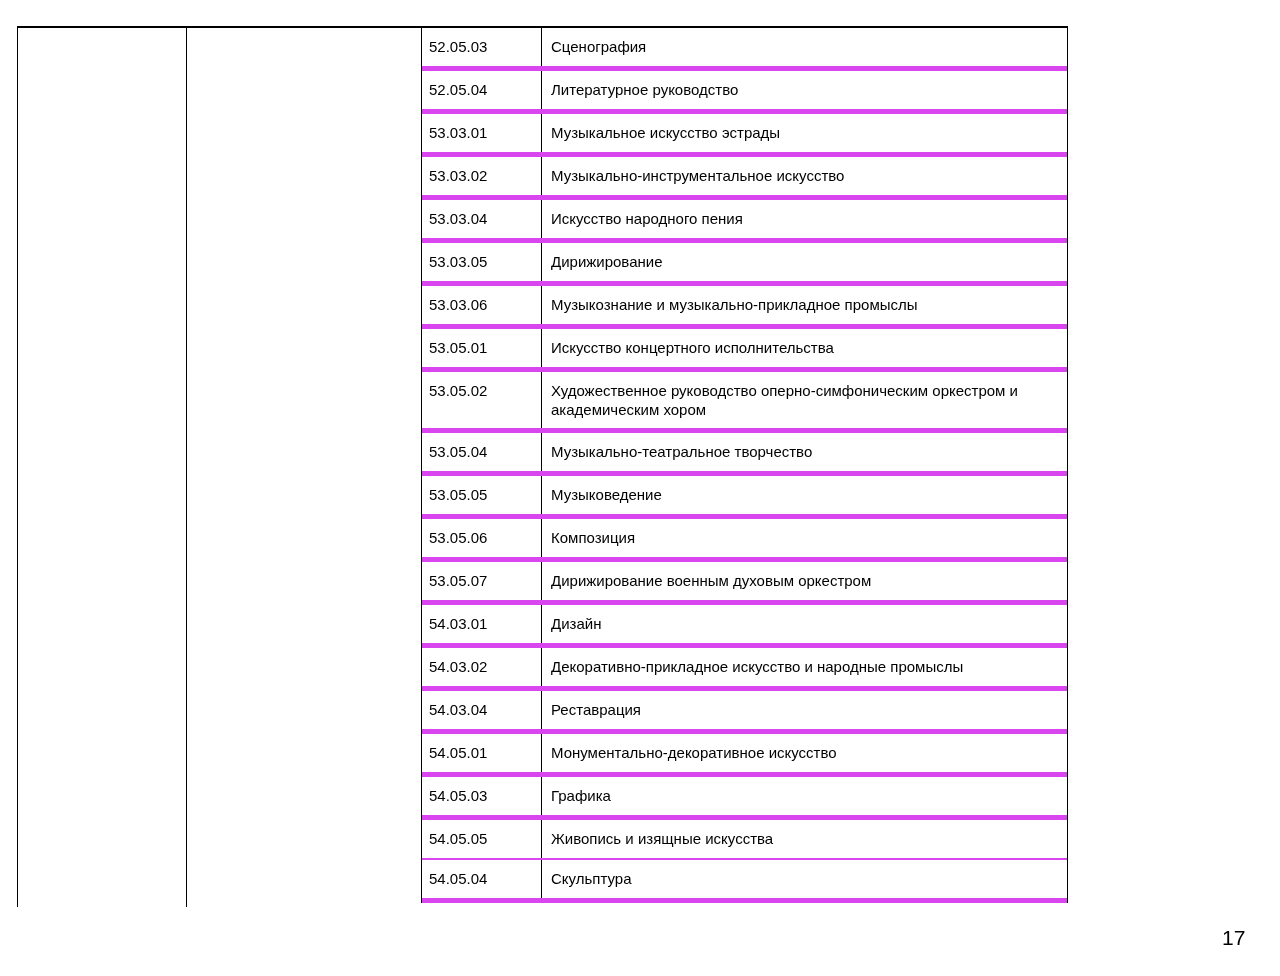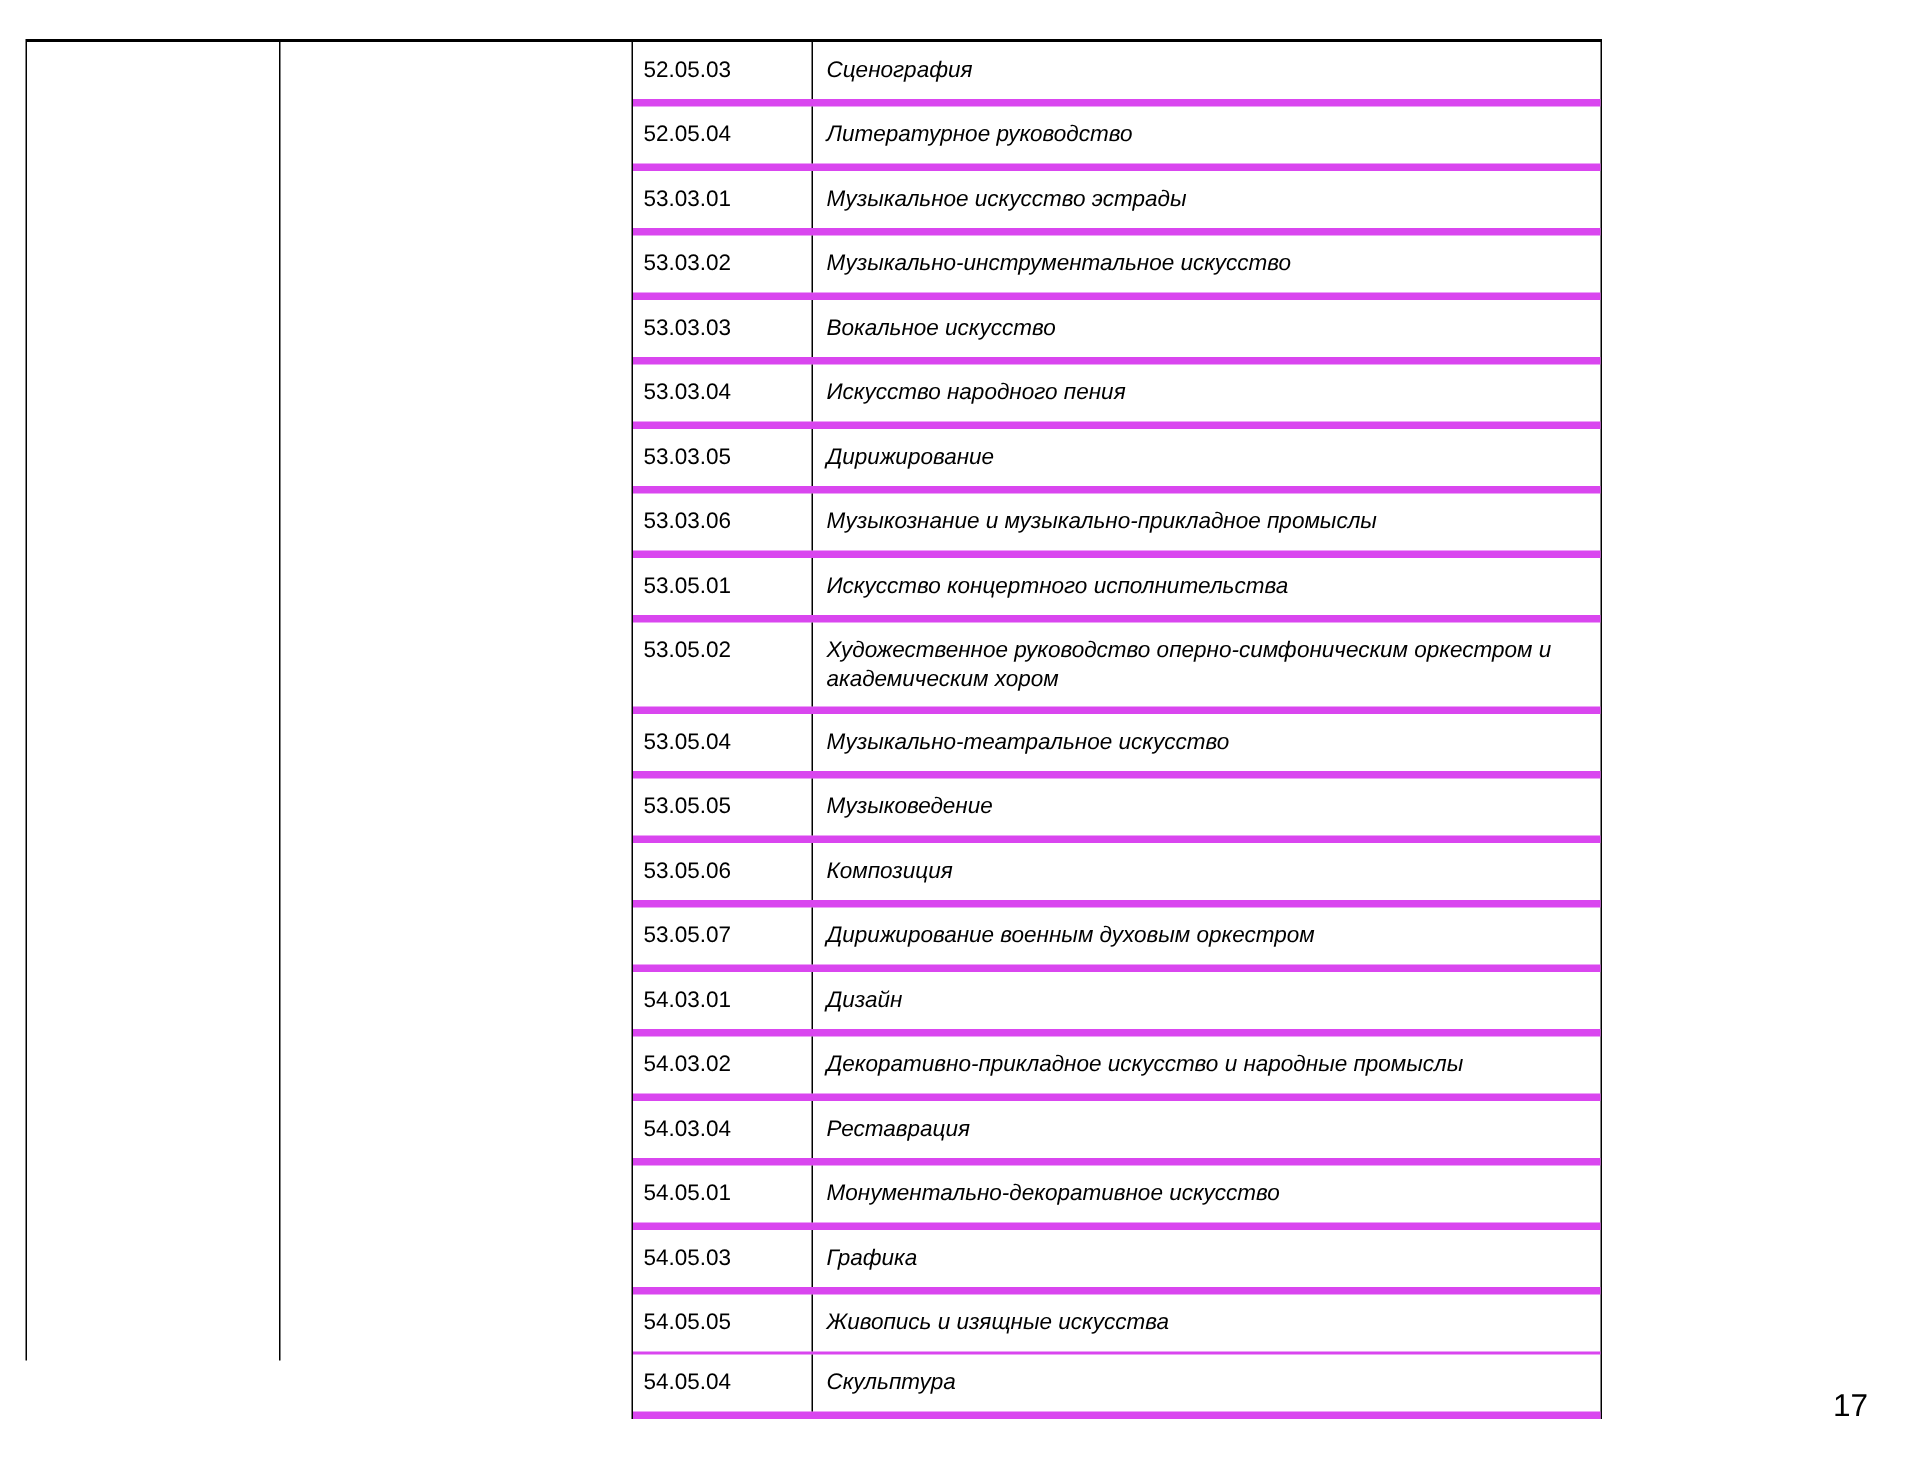--- a/index.html
+++ b/index.html
@@ -63,21 +63,20 @@
   }
   .cell.code {
     width: 120px;
     border-right: 1px solid #000000;
     padding-left: 7px;
   }
   .cell.name {
     flex: 1;
     padding-left: 9px;
     padding-right: 10px;
-    font-style: italic;
   }
   .page-number {
     position: absolute;
     left: 1222px;
     top: 928px;
     font-size: 21px;
     line-height: 20px;
   }
 </style>
 </head>
@@ -102,24 +101,20 @@
   <div class="row">
     <div class="cell code">53.03.01</div>
     <div class="cell name">Музыкальное искусство эстрады</div>
   </div>
 
   <div class="row">
     <div class="cell code">53.03.02</div>
     <div class="cell name">Музыкально-инструментальное искусство</div>
   </div>
 
-  <div class="row">
-    <div class="cell code">53.03.03</div>
-    <div class="cell name">Вокальное искусство</div>
-  </div>
 
   <div class="row">
     <div class="cell code">53.03.04</div>
     <div class="cell name">Искусство народного пения</div>
   </div>
 
   <div class="row">
     <div class="cell code">53.03.05</div>
     <div class="cell name">Дирижирование</div>
   </div>
@@ -134,21 +129,21 @@
     <div class="cell name">Искусство концертного исполнительства</div>
   </div>
 
   <div class="row">
     <div class="cell code">53.05.02</div>
     <div class="cell name">Художественное руководство оперно-симфоническим оркестром и академическим хором</div>
   </div>
 
   <div class="row">
     <div class="cell code">53.05.04</div>
-    <div class="cell name">Музыкально-театральное искусство</div>
+    <div class="cell name">Музыкально-театральное творчество</div>
   </div>
 
   <div class="row">
     <div class="cell code">53.05.05</div>
     <div class="cell name">Музыковедение</div>
   </div>
 
   <div class="row">
     <div class="cell code">53.05.06</div>
     <div class="cell name">Композиция</div>

